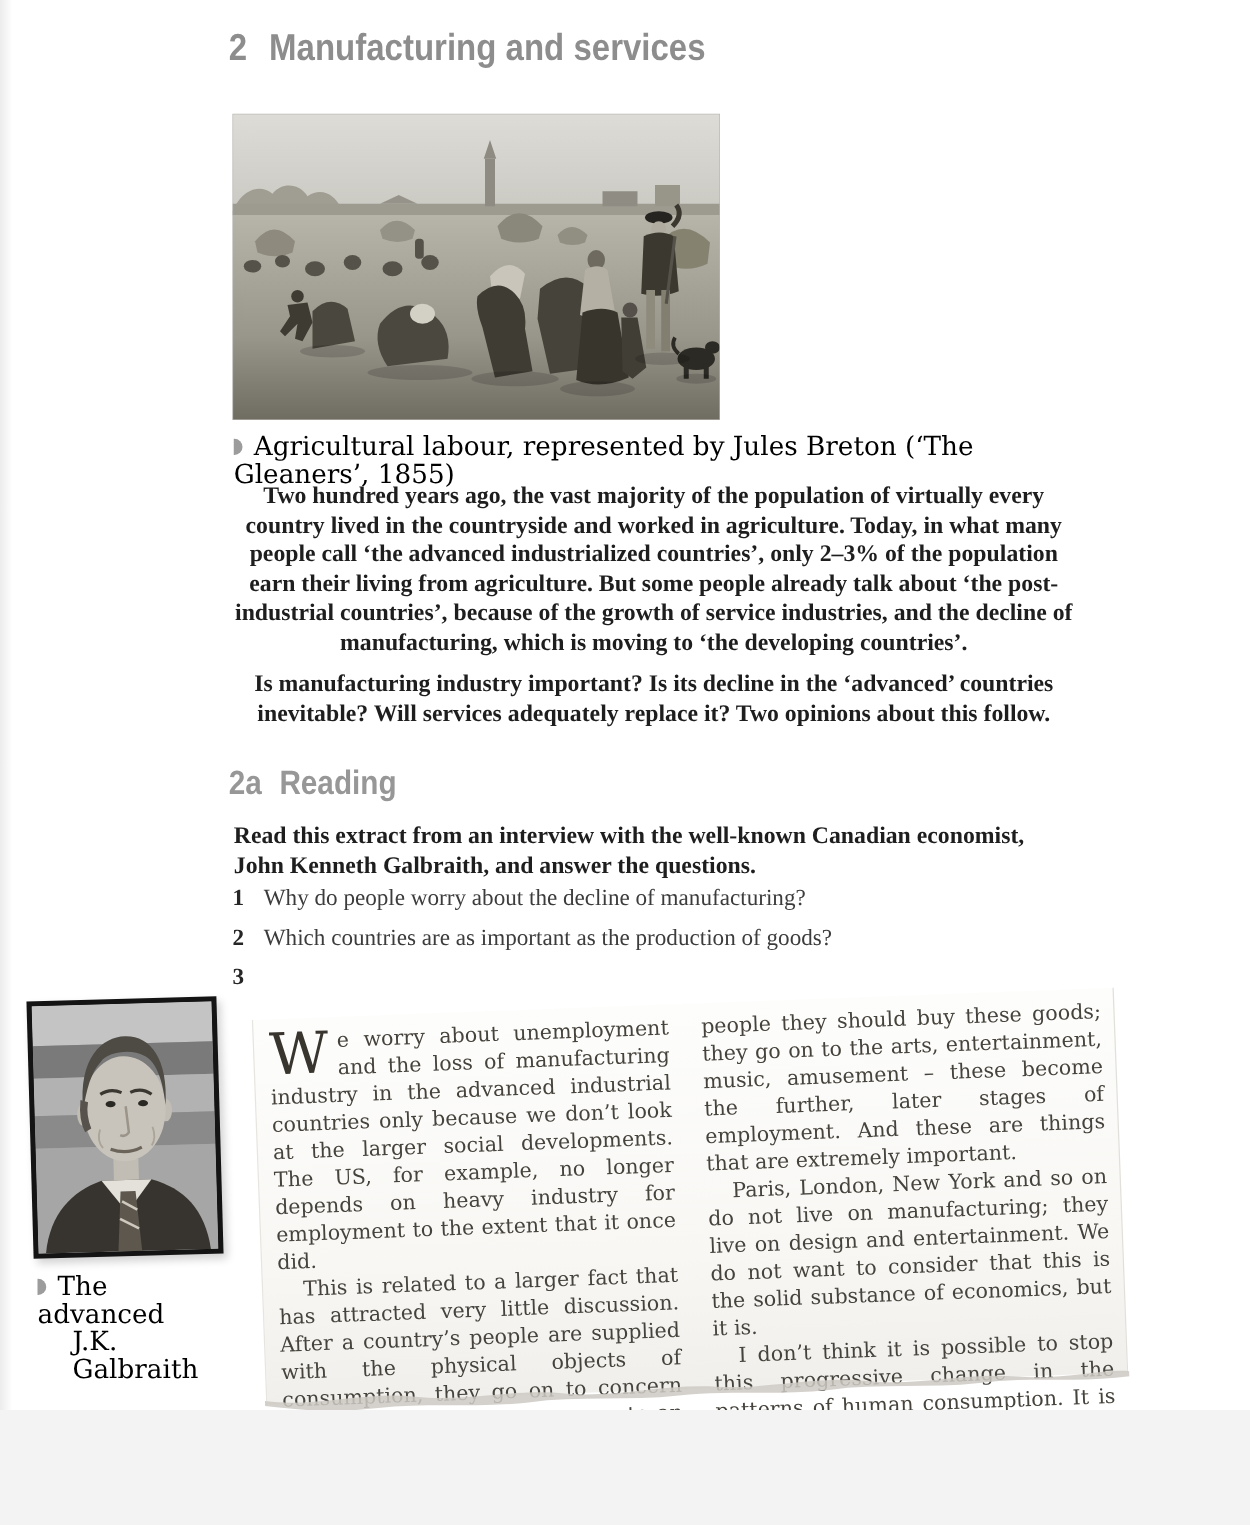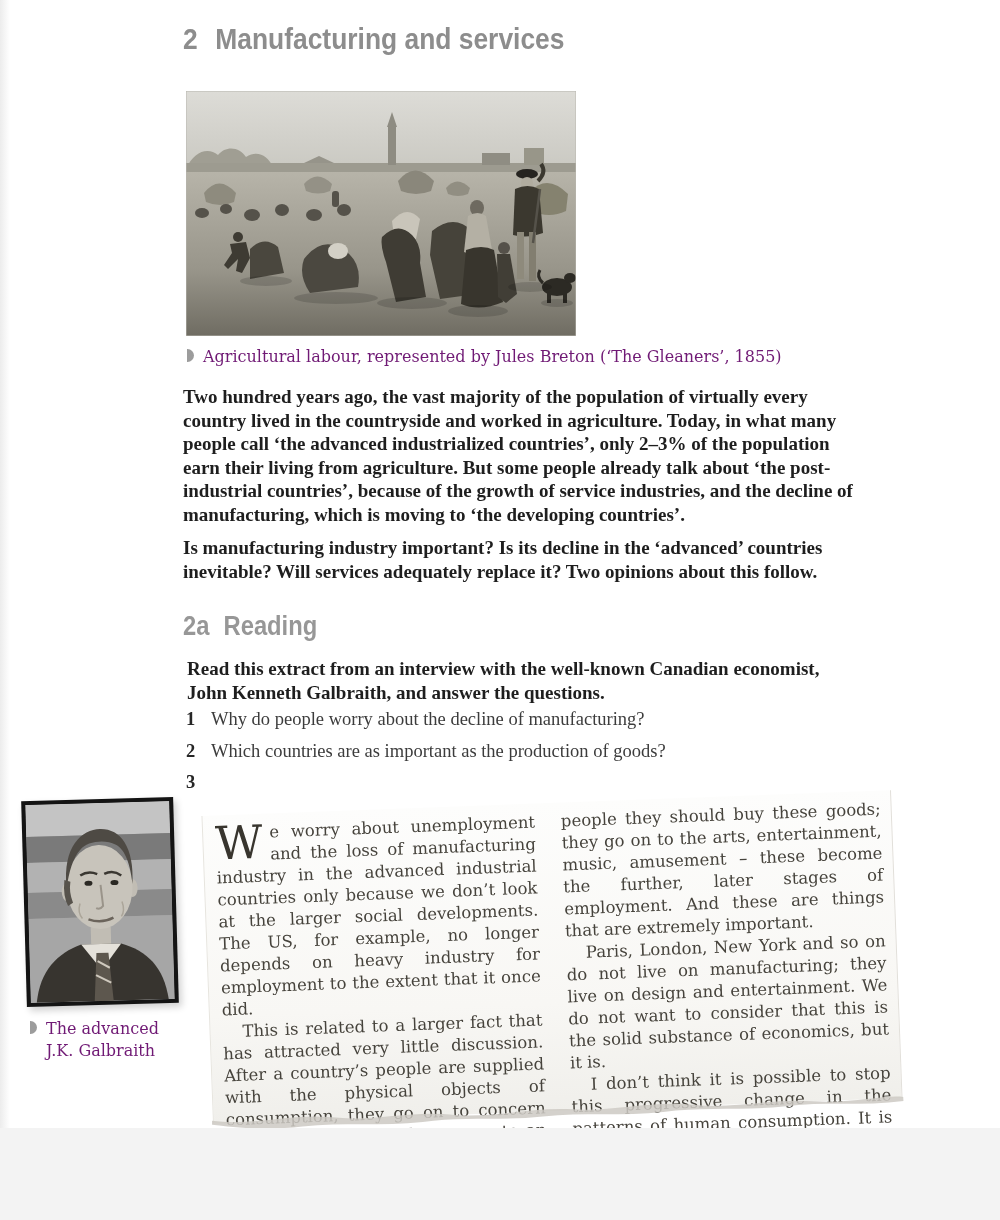--- a/index.html
+++ b/index.html
@@ -16,30 +16,30 @@
   .section-title{position:absolute;left:183px;top:611px;color:#979797;
         font-family:"Liberation Sans",sans-serif;font-weight:bold;font-size:27px;
         transform:scaleX(.88);transform-origin:left top;white-space:nowrap;}
   .section-title .num{margin-right:16px;}
 
   
   .figure-gleaners{position:absolute;left:186px;top:91px;width:390px;height:245px;margin:0;}
   .figure-gleaners svg{display:block;width:100%;height:100%;}
 
   
-  .caption{position:absolute;font-family:"DejaVu Serif",serif;font-size:16px;color:#701a75;line-height:22px;}
+  .caption{position:absolute;font-family:"DejaVu Serif",serif;font-size:21px;color:#000000;line-height:22px;}
   .caption-gleaners{left:187px;top:346px;width:660px;}
   .marker{display:inline-block;width:7px;height:13px;background:#9c9c9c;
         border-radius:0 8px 8px 0;margin-right:9px;}
   .caption-portrait{left:30px;top:1018px;width:160px;}
-  .caption-portrait .line2{margin-left:16px;}
+  .caption-portrait .line2{margin-left:28px;}
 
   
   .lead{position:absolute;left:183px;width:680px;margin:0;font-weight:bold;
-        font-size:19px;line-height:23.6px;color:#1e1e1e;}
+        font-size:19px;line-height:23.6px;color:#1e1e1e;text-align:center;}
   .lead1{top:385px;}
   .lead2{top:536px;}
   .instruction{position:absolute;left:183px;top:653px;width:648px;margin:4px;font-weight:bold;
         font-size:19px;line-height:23.6px;color:#1e1e1e;}
 
   
   .questions{position:absolute;left:186px;top:708px;font-size:18.5px;color:#3c3c3c;}
   .question{display:flex;line-height:23px;margin-bottom:8.5px;}
   .qnum{font-weight:bold;width:25px;color:#262626;flex:none;}
 

